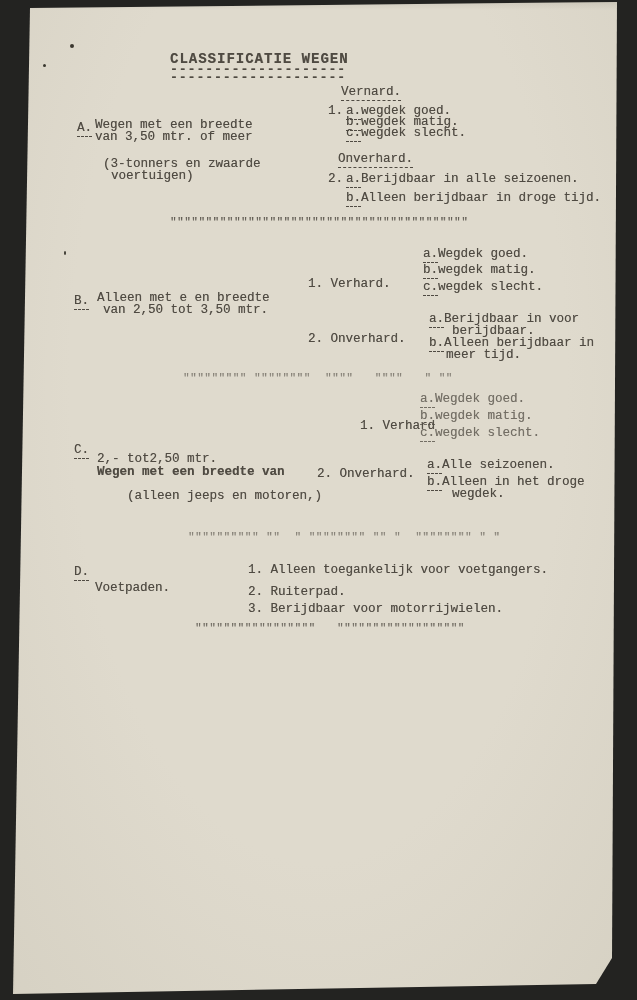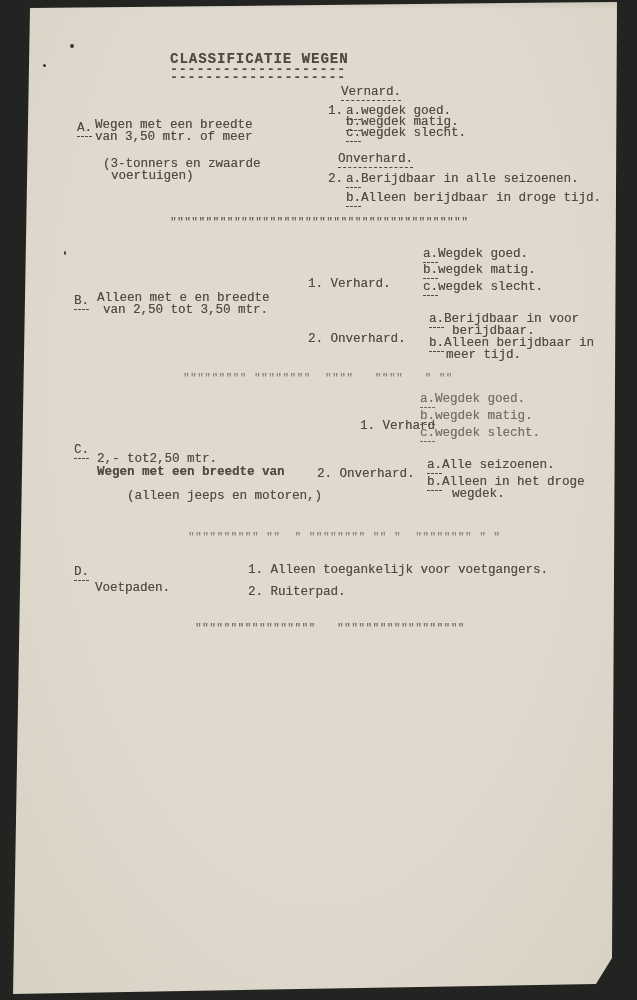--- a/index.html
+++ b/index.html
@@ -100,16 +100,17 @@
   <div class="ln" style="left:427px;top:459px;"><span class="du">a.</span><span>Alle seizoenen.</span></div>
   <div class="ln" style="left:427px;top:476px;"><span class="du">b.</span><span>Alleen in het droge</span></div>
   <div class="ln" style="left:452px;top:488px;">wegdek.</div>
 
   <div class="ln divider fade" style="left:188px;top:532px;">"""""""""" ""  " """""""" "" "  """""""" " "</div>
 
   <div class="ln" style="left:74px;top:566px;"><span class="du">D.</span></div>
   <div class="ln" style="left:95px;top:582px;">Voetpaden.</div>
   <div class="ln" style="left:248px;top:564px;">1. Alleen toegankelijk voor voetgangers.</div>
   <div class="ln" style="left:248px;top:586px;">2. Ruiterpad.</div>
+  <div class="ln" style="left:248px;top:603px;">3. Berijdbaar voor motorrijwielen.</div>
 
   <div class="ln divider fade2" style="left:195px;top:623px;">"""""""""""""""""   """"""""""""""""""</div>
 
 </div>
 
 </body></html>

